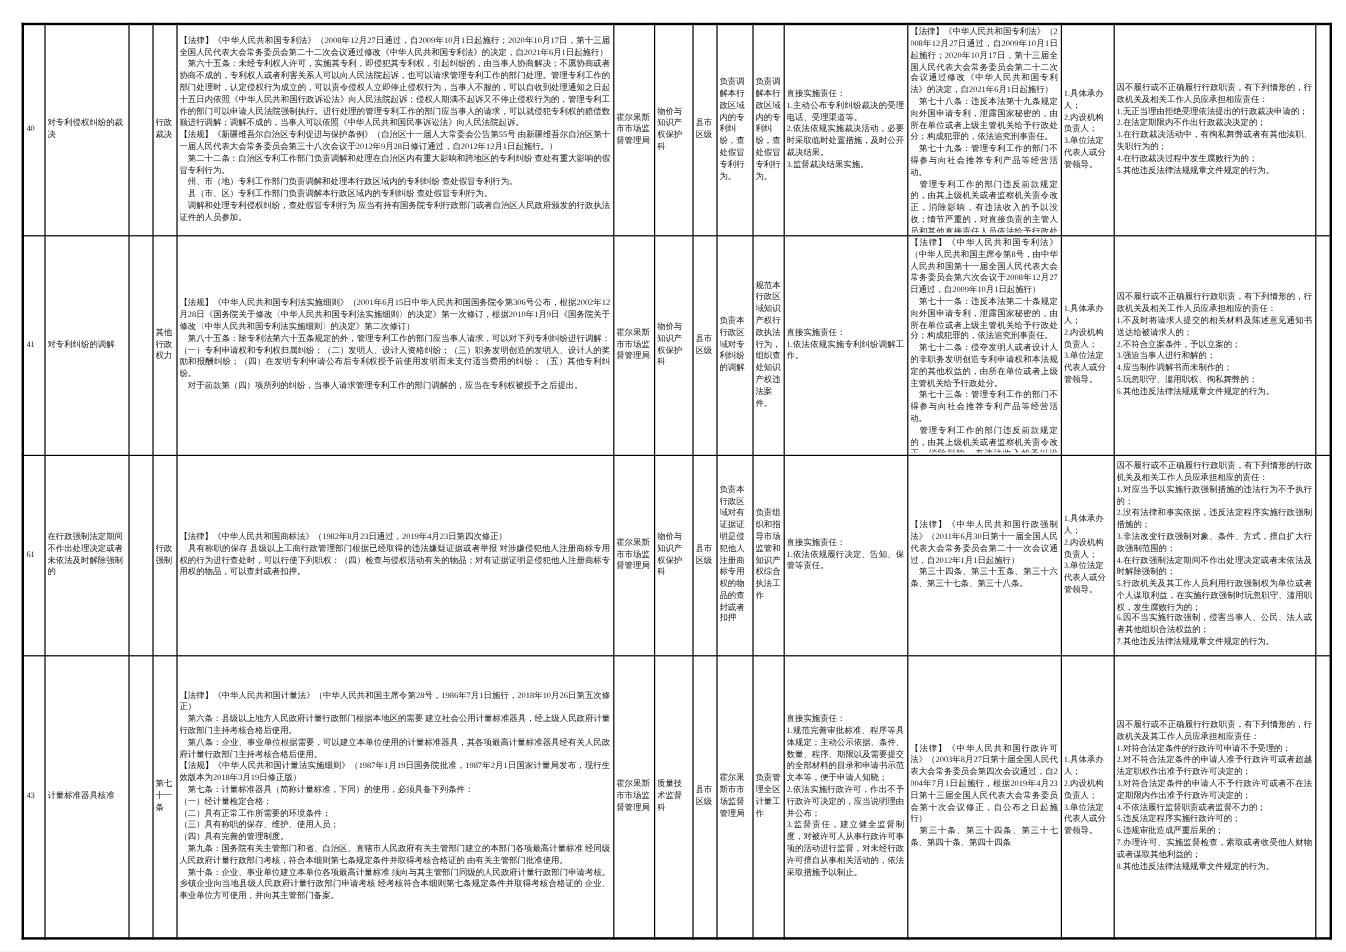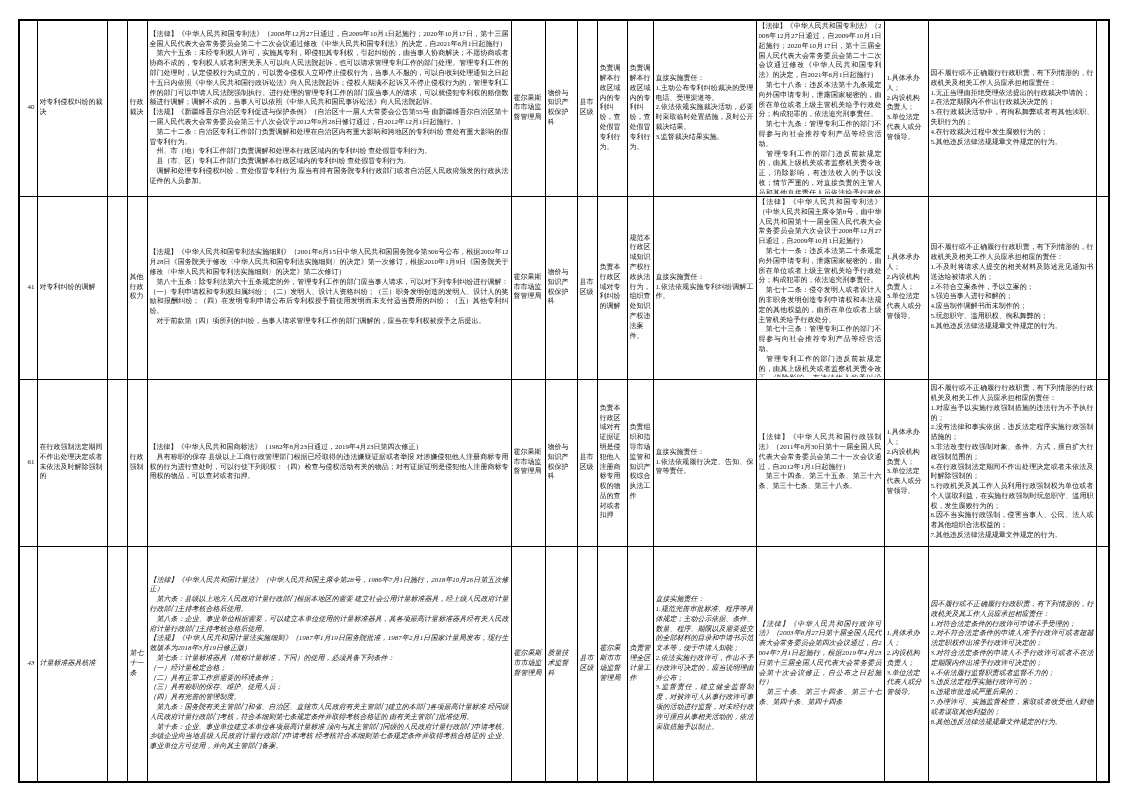--- a/index.html
+++ b/index.html
@@ -12,24 +12,24 @@
     position:absolute;left:18px;top:19px;width:1090px;
     border-collapse:collapse;table-layout:fixed;
     border:2px solid #000;
   }
   td{
     border:1px solid #000;vertical-align:middle;padding:1px 2px;
     font-size:7px;line-height:1.4;overflow:hidden;
   }
   .cellbox{white-space:pre-wrap;word-break:break-all;overflow:hidden;}
   .jst .cellbox{text-align:justify;}
-  .ctr{text-align:right;}
+  .ctr{text-align:left;}
   tr.r0{height:176px;} tr.r1{height:183px;} tr.r2{height:167px;} tr.r3{height:236px;}
   tr.r0 .cellbox{max-height:172px;} tr.r1 .cellbox{max-height:179px;}
-  tr.r2 .cellbox{max-height:163px;} tr.r3 .cellbox{max-height:232px;font-style:italic;}
+  tr.r2 .cellbox{max-height:163px;} tr.r3 .cellbox{max-height:232px;}
 </style>
 </head>
 <body>
 
 <div class="page">
   <table class="power">
     <colgroup>
       <col style="width:18px">
         <col style="width:70px">
         <col style="width:20px">

